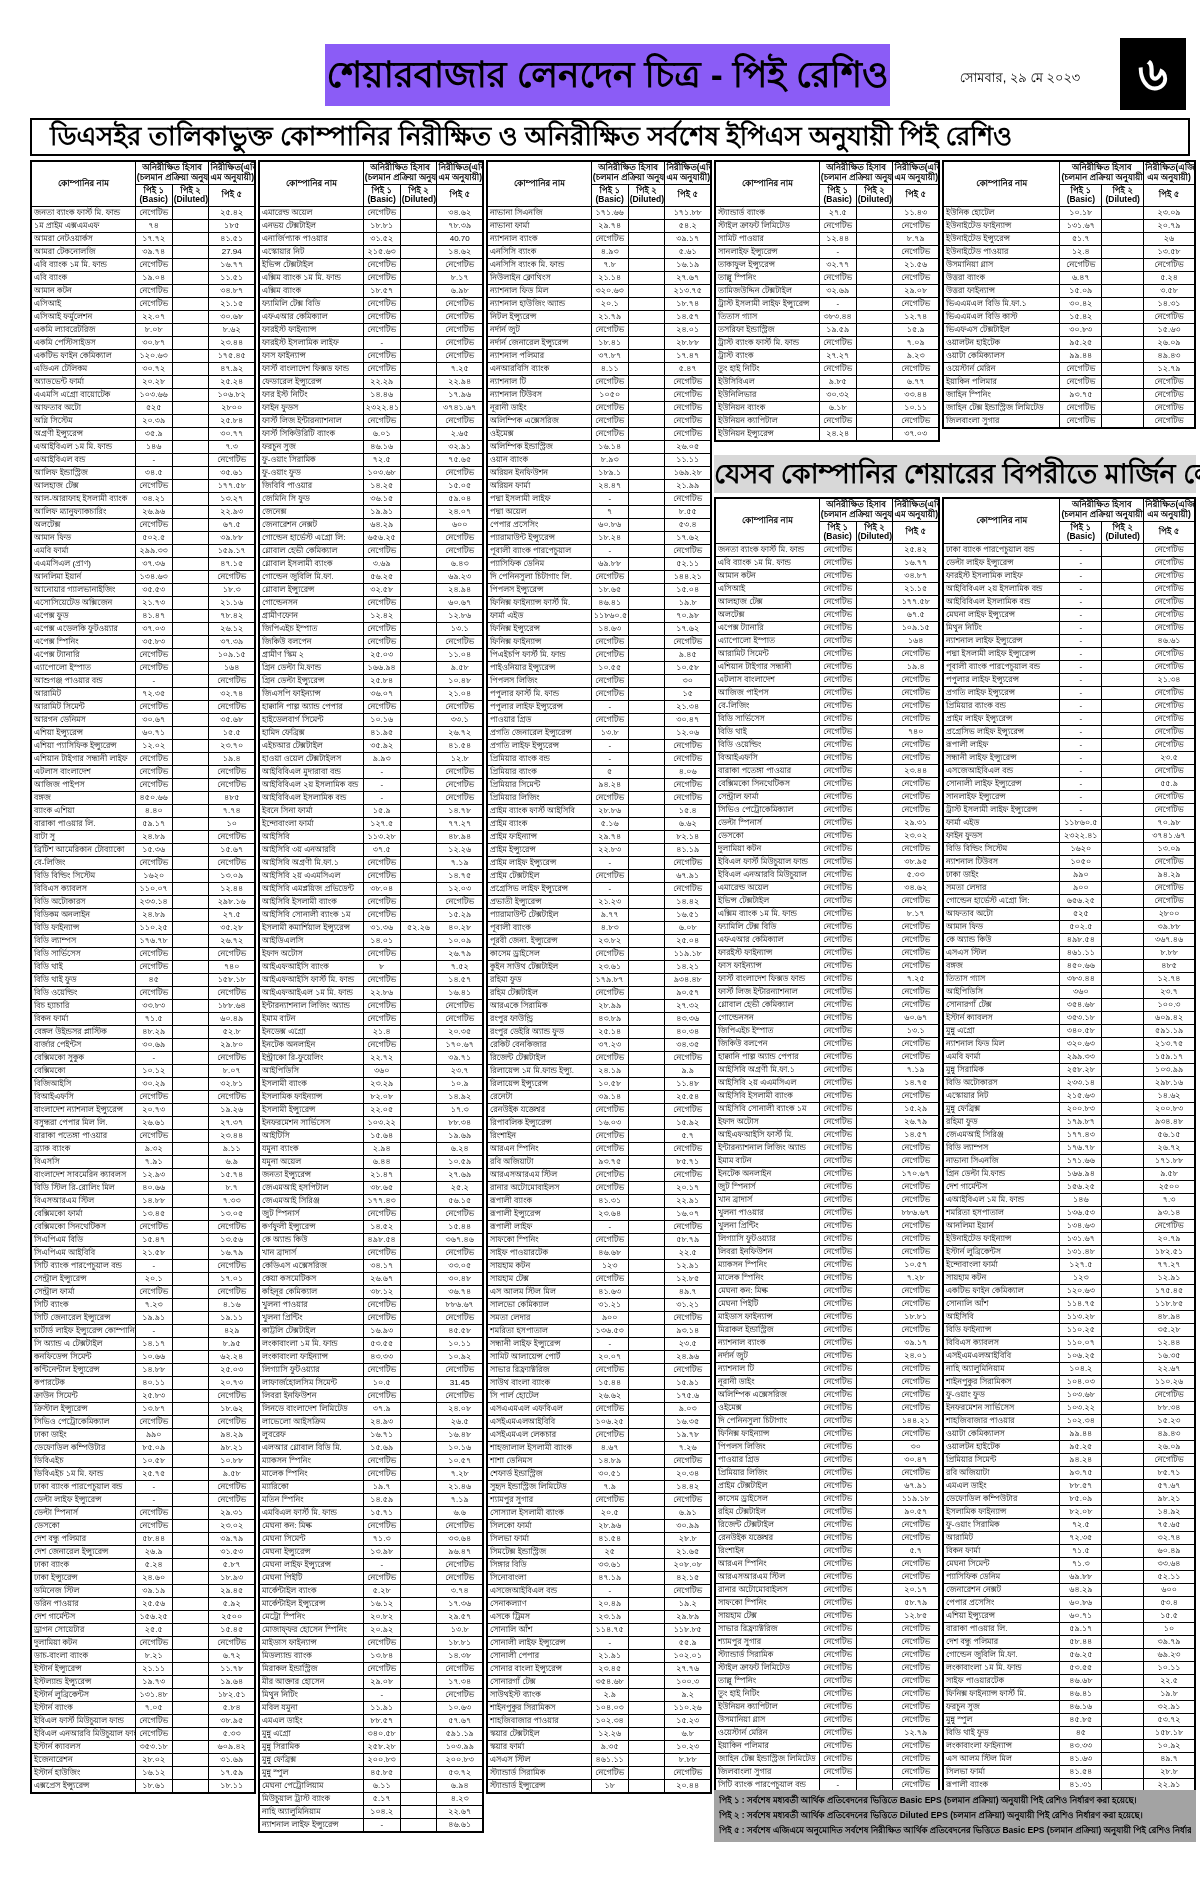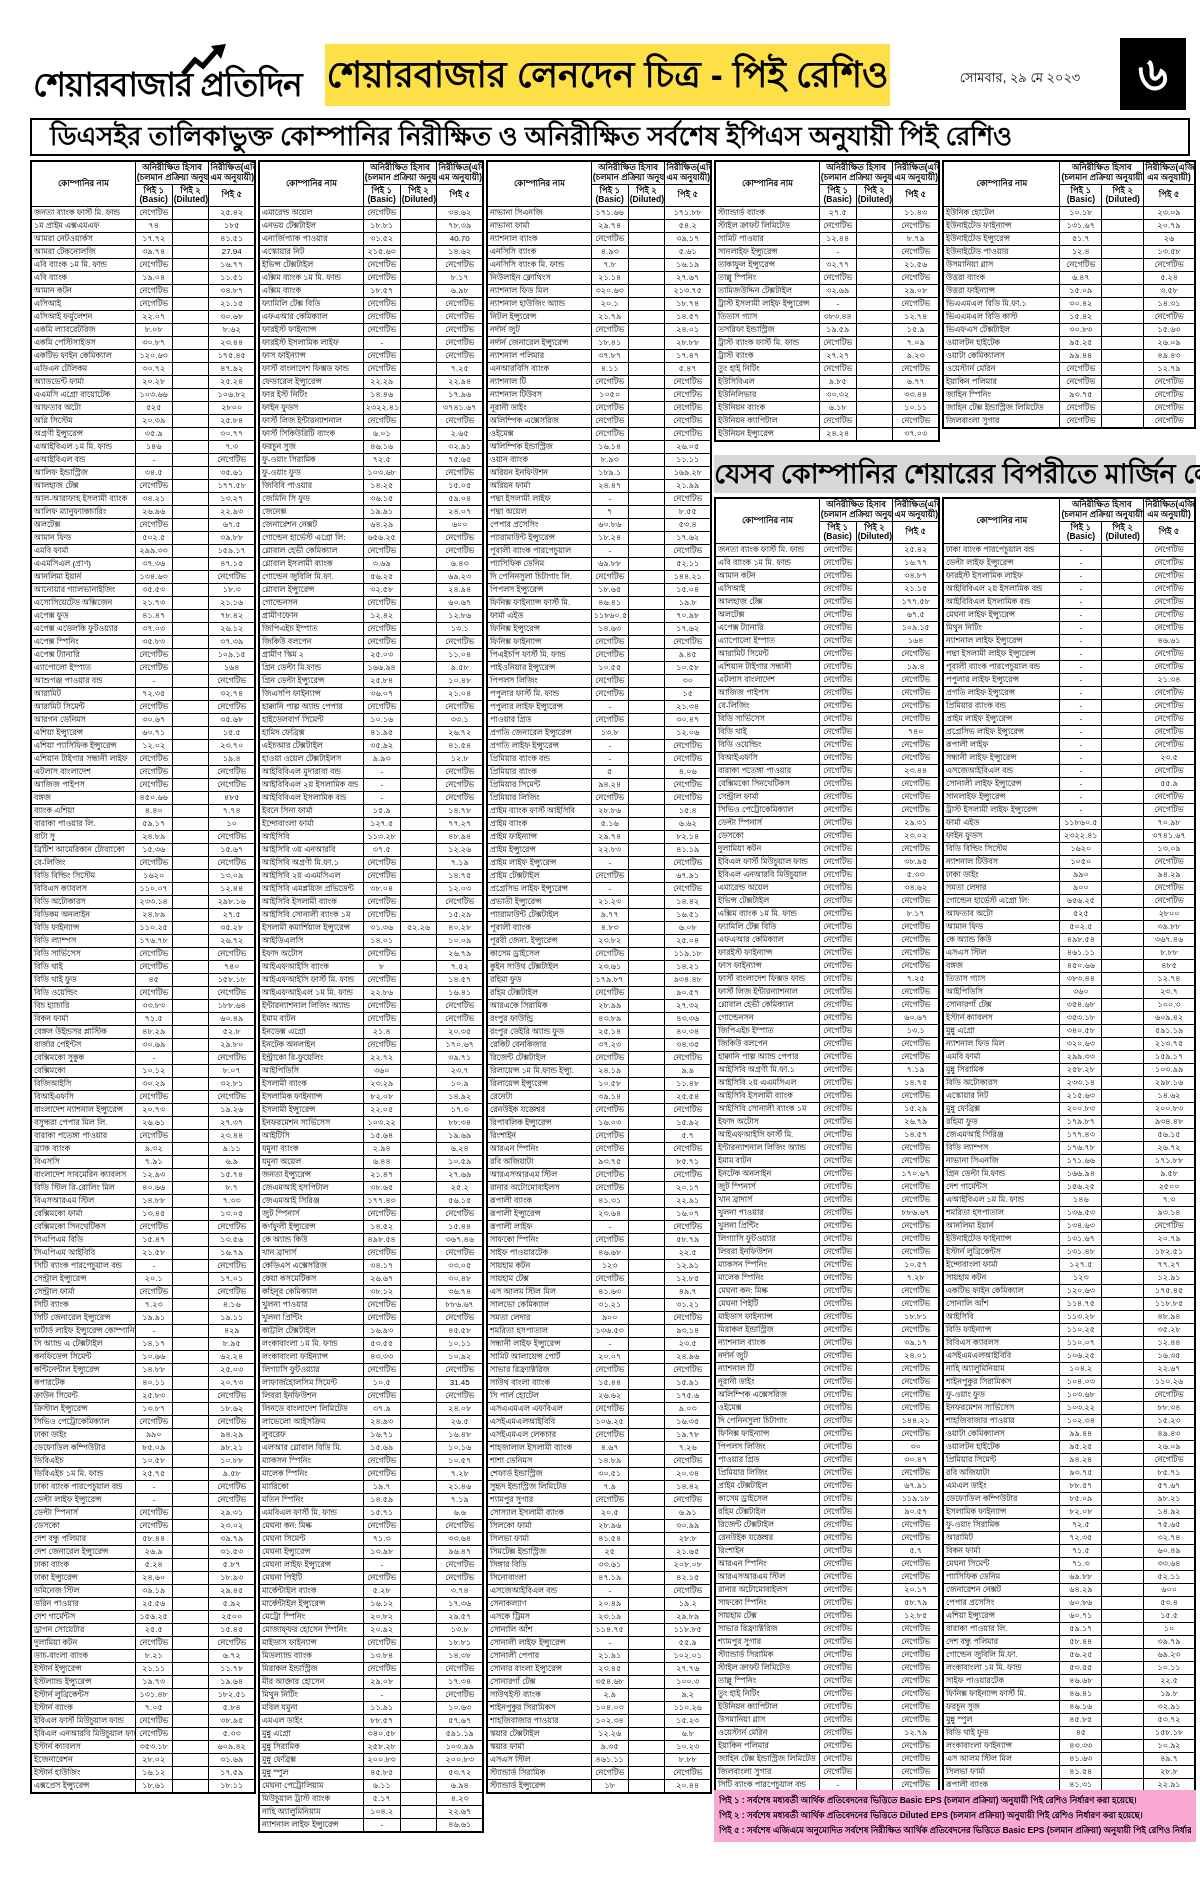--- a/index.html
+++ b/index.html
@@ -4,59 +4,50 @@
 <style>
   html,body{margin:0;padding:0;}
   body{width:1200px;height:1886px;position:relative;background:#fff;color:#000;
        font-family:"Liberation Sans","DejaVu Sans",sans-serif;}
   .frame{position:absolute;left:0;top:0;width:1200px;height:1886px;}
   
   .masthead{position:absolute;left:30px;top:38px;width:1140px;height:78px;}
   .logo{position:absolute;left:3px;top:18px;width:245px;height:58px;background:#fff;}
   .logo-text{font-weight:bold;font-size:33px;letter-spacing:-1px;line-height:58px;white-space:nowrap;}
   .logo-arrow{position:absolute;left:148px;top:-12px;}
-  .page-title{position:absolute;left:295px;top:6px;width:565px;height:62px;background:#fde047;
+  .page-title{position:absolute;left:295px;top:6px;width:565px;height:62px;background:#8b5cf6;
       text-align:center;font-weight:bold;font-size:36px;line-height:62px;white-space:nowrap;}
   .date-line{position:absolute;left:900px;top:30px;width:180px;font-size:13px;text-align:center;}
   .page-num{position:absolute;left:1090px;top:0px;width:66px;height:72px;background:#000;color:#fff;
       font-size:46px;font-weight:bold;text-align:center;line-height:72px;}
   .subtitle{position:absolute;left:30px;top:118px;width:1138px;height:34px;border:2px solid #000;
       font-weight:bold;font-size:26px;line-height:32px;padding-left:18px;white-space:nowrap;overflow:hidden;}
   
   .grp{position:absolute;}
   table.pe{border-collapse:collapse;table-layout:fixed;width:100%;background:#fff;}
   table.pe th,table.pe td{border:1px solid #000;overflow:hidden;white-space:nowrap;}
   table.pe thead th{font-size:8.5px;font-weight:bold;text-align:center;padding:1px;line-height:1.15;}
   table.pe td{font-size:8px;height:12px;line-height:12px;padding:0 2px;}
   table.pe td.name{text-align:left;}
   table.pe td.num{text-align:center;}
   table.pe{border:2px solid #000;}
   .colw-name{width:45%;}.colw-n{width:18%;}.colw-n5{width:19%;}
   
   .margin-head{position:absolute;left:714px;top:455px;width:482px;height:38px;background:#d8d8d8;
       font-weight:bold;font-size:27px;line-height:38px;text-align:center;white-space:nowrap;}
-  .footnote{position:absolute;left:714px;top:1790px;width:482px;height:52px;background:#f9a8d4;
+  .footnote{position:absolute;left:714px;top:1790px;width:482px;height:52px;background:#a3a3a3;
       font-size:8.5px;font-weight:bold;line-height:15px;padding:3px 5px;box-sizing:border-box;}
   .footnote div{white-space:nowrap;overflow:hidden;}
 </style>
 </head>
 <body>
 
 <div class="frame">
 
   <div class="masthead">
-    <div class="logo">
-      <span class="logo-arrow">
-        <svg width="46" height="34" viewBox="0 0 46 34">
-          <polyline points="2,30 14,16 22,22 36,6" fill="none" stroke="#000" stroke-width="5"></polyline>
-          <polygon points="30,2 45,0 40,15" fill="#000"></polygon>
-        </svg>
-      </span>
-      <div class="logo-text">শেয়ারবাজার প্রতিদিন</div>
-    </div>
     <div class="page-title">শেয়ারবাজার লেনদেন চিত্র - পিই রেশিও</div>
     <div class="date-line">সোমবার, ২৯ মে ২০২৩</div>
     <div class="page-num">৬</div>
   </div>
 
   <div class="subtitle">ডিএসইর তালিকাভুক্ত কোম্পানির নিরীক্ষিত ও অনিরীক্ষিত সর্বশেষ ইপিএস অনুযায়ী পিই রেশিও</div>
 
   <div class="grp" style="left:30px;top:160px;width:226px;">
       <table class="pe">
         <thead>

